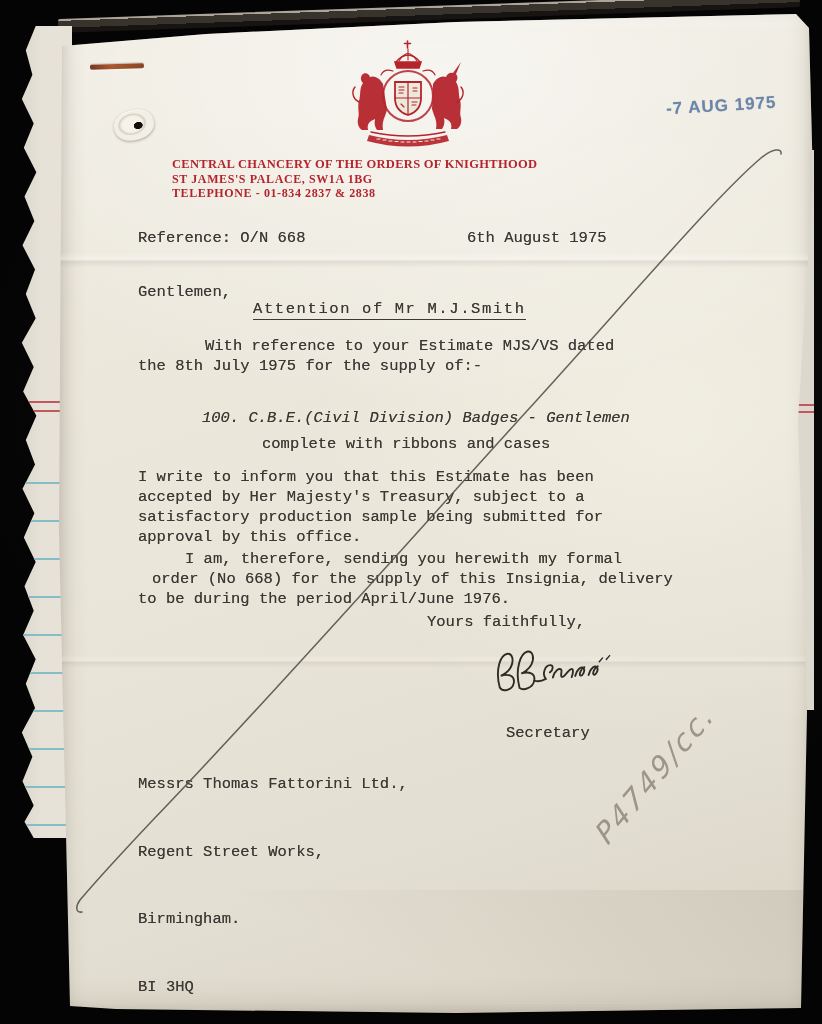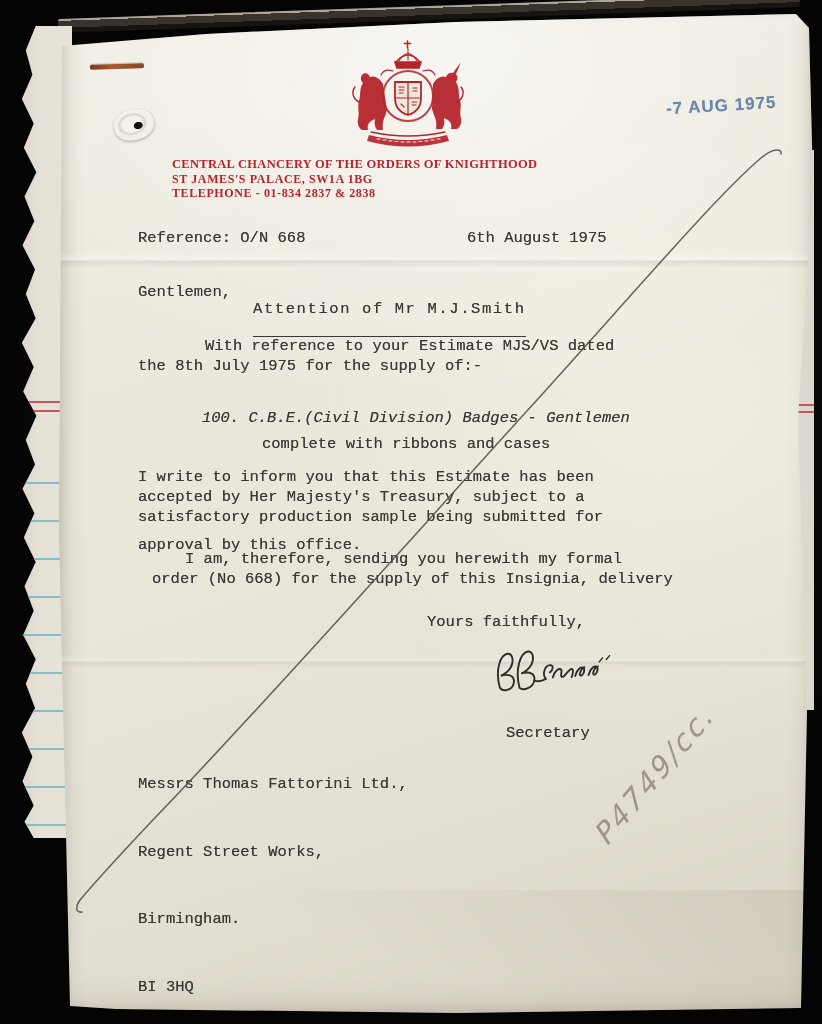--- a/index.html
+++ b/index.html
@@ -55,21 +55,21 @@
   .stamp{position:absolute;left:610px;top:84px;color:#54749f;opacity:.85;
     font-family:"Liberation Sans", sans-serif;font-weight:700;font-size:17px;letter-spacing:1px;
     transform:rotate(-3.5deg);text-shadow:0 0 1px rgba(84,116,159,.5);}
   .pencil-note{position:absolute;left:509px;top:733px;width:200px;color:#8b8376;opacity:.8;
     font-family:"DejaVu Sans", sans-serif;font-style:oblique;font-size:29px;letter-spacing:3px;
     transform:rotate(-50deg) skewX(-6deg);}
   .strike{position:absolute;left:0;top:0;width:760px;height:1002px;pointer-events:none;z-index:6;}
   
   .tw{position:absolute;color:#3b3733;font-size:15.5px;line-height:20px;white-space:pre;
     text-shadow:0 0 .5px rgba(59,55,51,.7);}
-  .attn{border-bottom:1.6px solid #3b3733;padding-bottom:18px;letter-spacing:1.6px;}
+  .attn{border-bottom:1.6px solid #3b3733;padding-bottom:1px;letter-spacing:1.6px;}
   .sig{position:absolute;left:430px;top:628px;width:152px;height:54px;transform:rotate(-4deg);}
 </style>
 </head>
 <body>
 
 <div class="stage">
   <div class="under-top-edge"></div>
 
   <div class="ruled-paper">
     <div class="ruled-lines"></div>
@@ -123,24 +123,25 @@
 
     <div class="tw" style="left:149px;top:324px;">With reference to your Estimate MJS/VS dated</div>
     <div class="tw" style="left:82px;top:344px;">the 8th July 1975 for the supply of:-</div>
 
     <div class="tw" style="left:146px;top:396px;font-style:italic;">100. C.B.E.(Civil Division) Badges - Gentlemen</div>
     <div class="tw" style="left:206px;top:422px;">complete with ribbons and cases</div>
 
     <div class="tw" style="left:82px;top:455px;">I write to inform you that this Estimate has been</div>
     <div class="tw" style="left:82px;top:475px;">accepted by Her Majesty's Treasury, subject to a</div>
     <div class="tw" style="left:82px;top:495px;">satisfactory production sample being submitted for</div>
-    <div class="tw" style="left:82px;top:515px;margin-top:8px;">approval by this office.</div>
+    <div class="tw" style="left:82px;top:515px;">approval by this office.</div>
 
     <div class="tw" style="left:129px;top:537px;">I am, therefore, sending you herewith my formal</div>
     <div class="tw" style="left:96px;top:557px;">order (No 668) for the supply of this Insignia, delivery</div>
+    <div class="tw" style="left:82px;top:577px;">to be during the period April/June 1976.</div>
 
     <div class="tw" style="left:371px;top:600px;">Yours faithfully,</div>
 
     <svg class="sig" viewBox="0 0 170 60">
       <g fill="none" stroke="#2f2b27" stroke-width="2.1" stroke-linecap="round">
         <path d="M14,48 C10,28 17,12 25,11 C31,11 32,19 28,26 C25,31 18,35 16,35 C25,33 32,36 30,44 C28,52 17,54 14,48"></path>
         <path d="M36,50 C32,28 40,11 48,10 C54,10 55,18 51,25 C48,30 41,34 39,34 C48,32 55,35 53,43 C51,51 40,54 36,50"></path>
         <path d="M53,43 C58,45 62,44 66,42 C62,36 66,27 72,27 C76,27 75,33 71,35 M74,41 C76,34 82,30 84,33 C85,35 82,40 84,41 C87,42 91,34 95,33 C98,32 97,38 95,42 M99,41 C101,34 107,30 109,33 C111,36 107,42 105,41 C103,40 106,33 110,32 M114,41 C116,34 122,30 124,33 C126,36 122,42 120,41 C118,40 121,33 125,32"></path>
         <path d="M127,27 l4,-4 M135,25 l4,-4" stroke-width="1.6"></path>
       </g>

